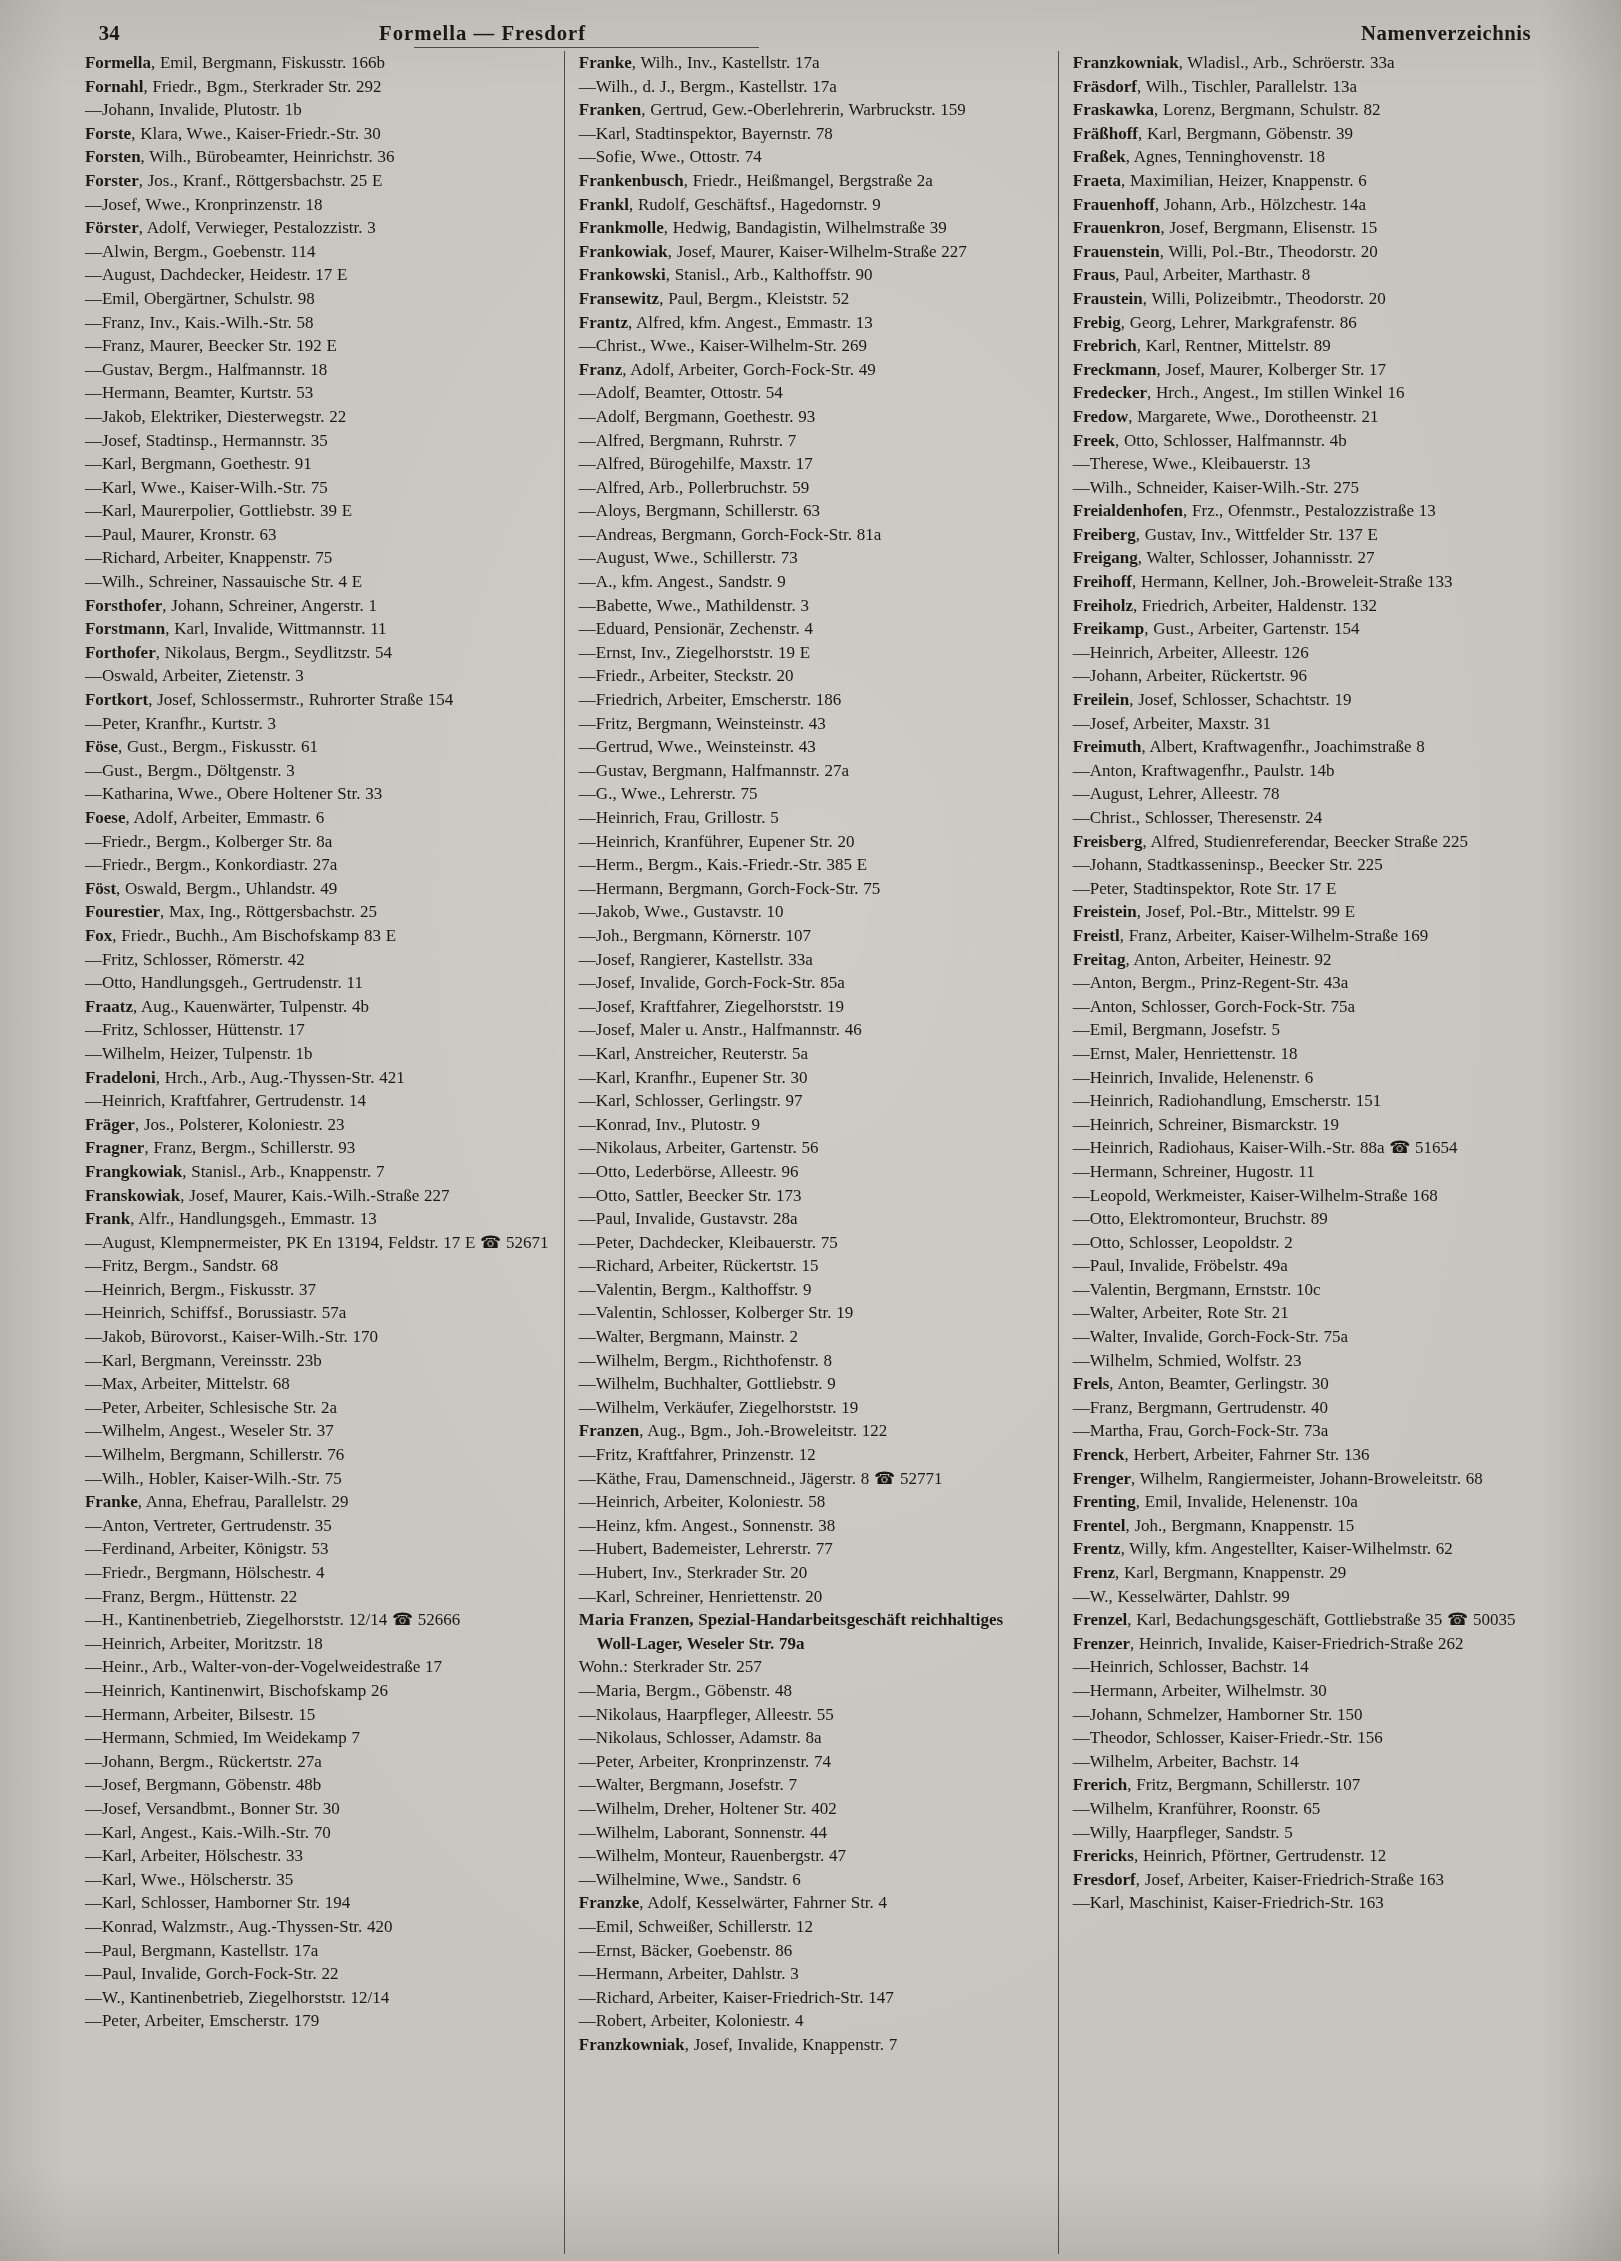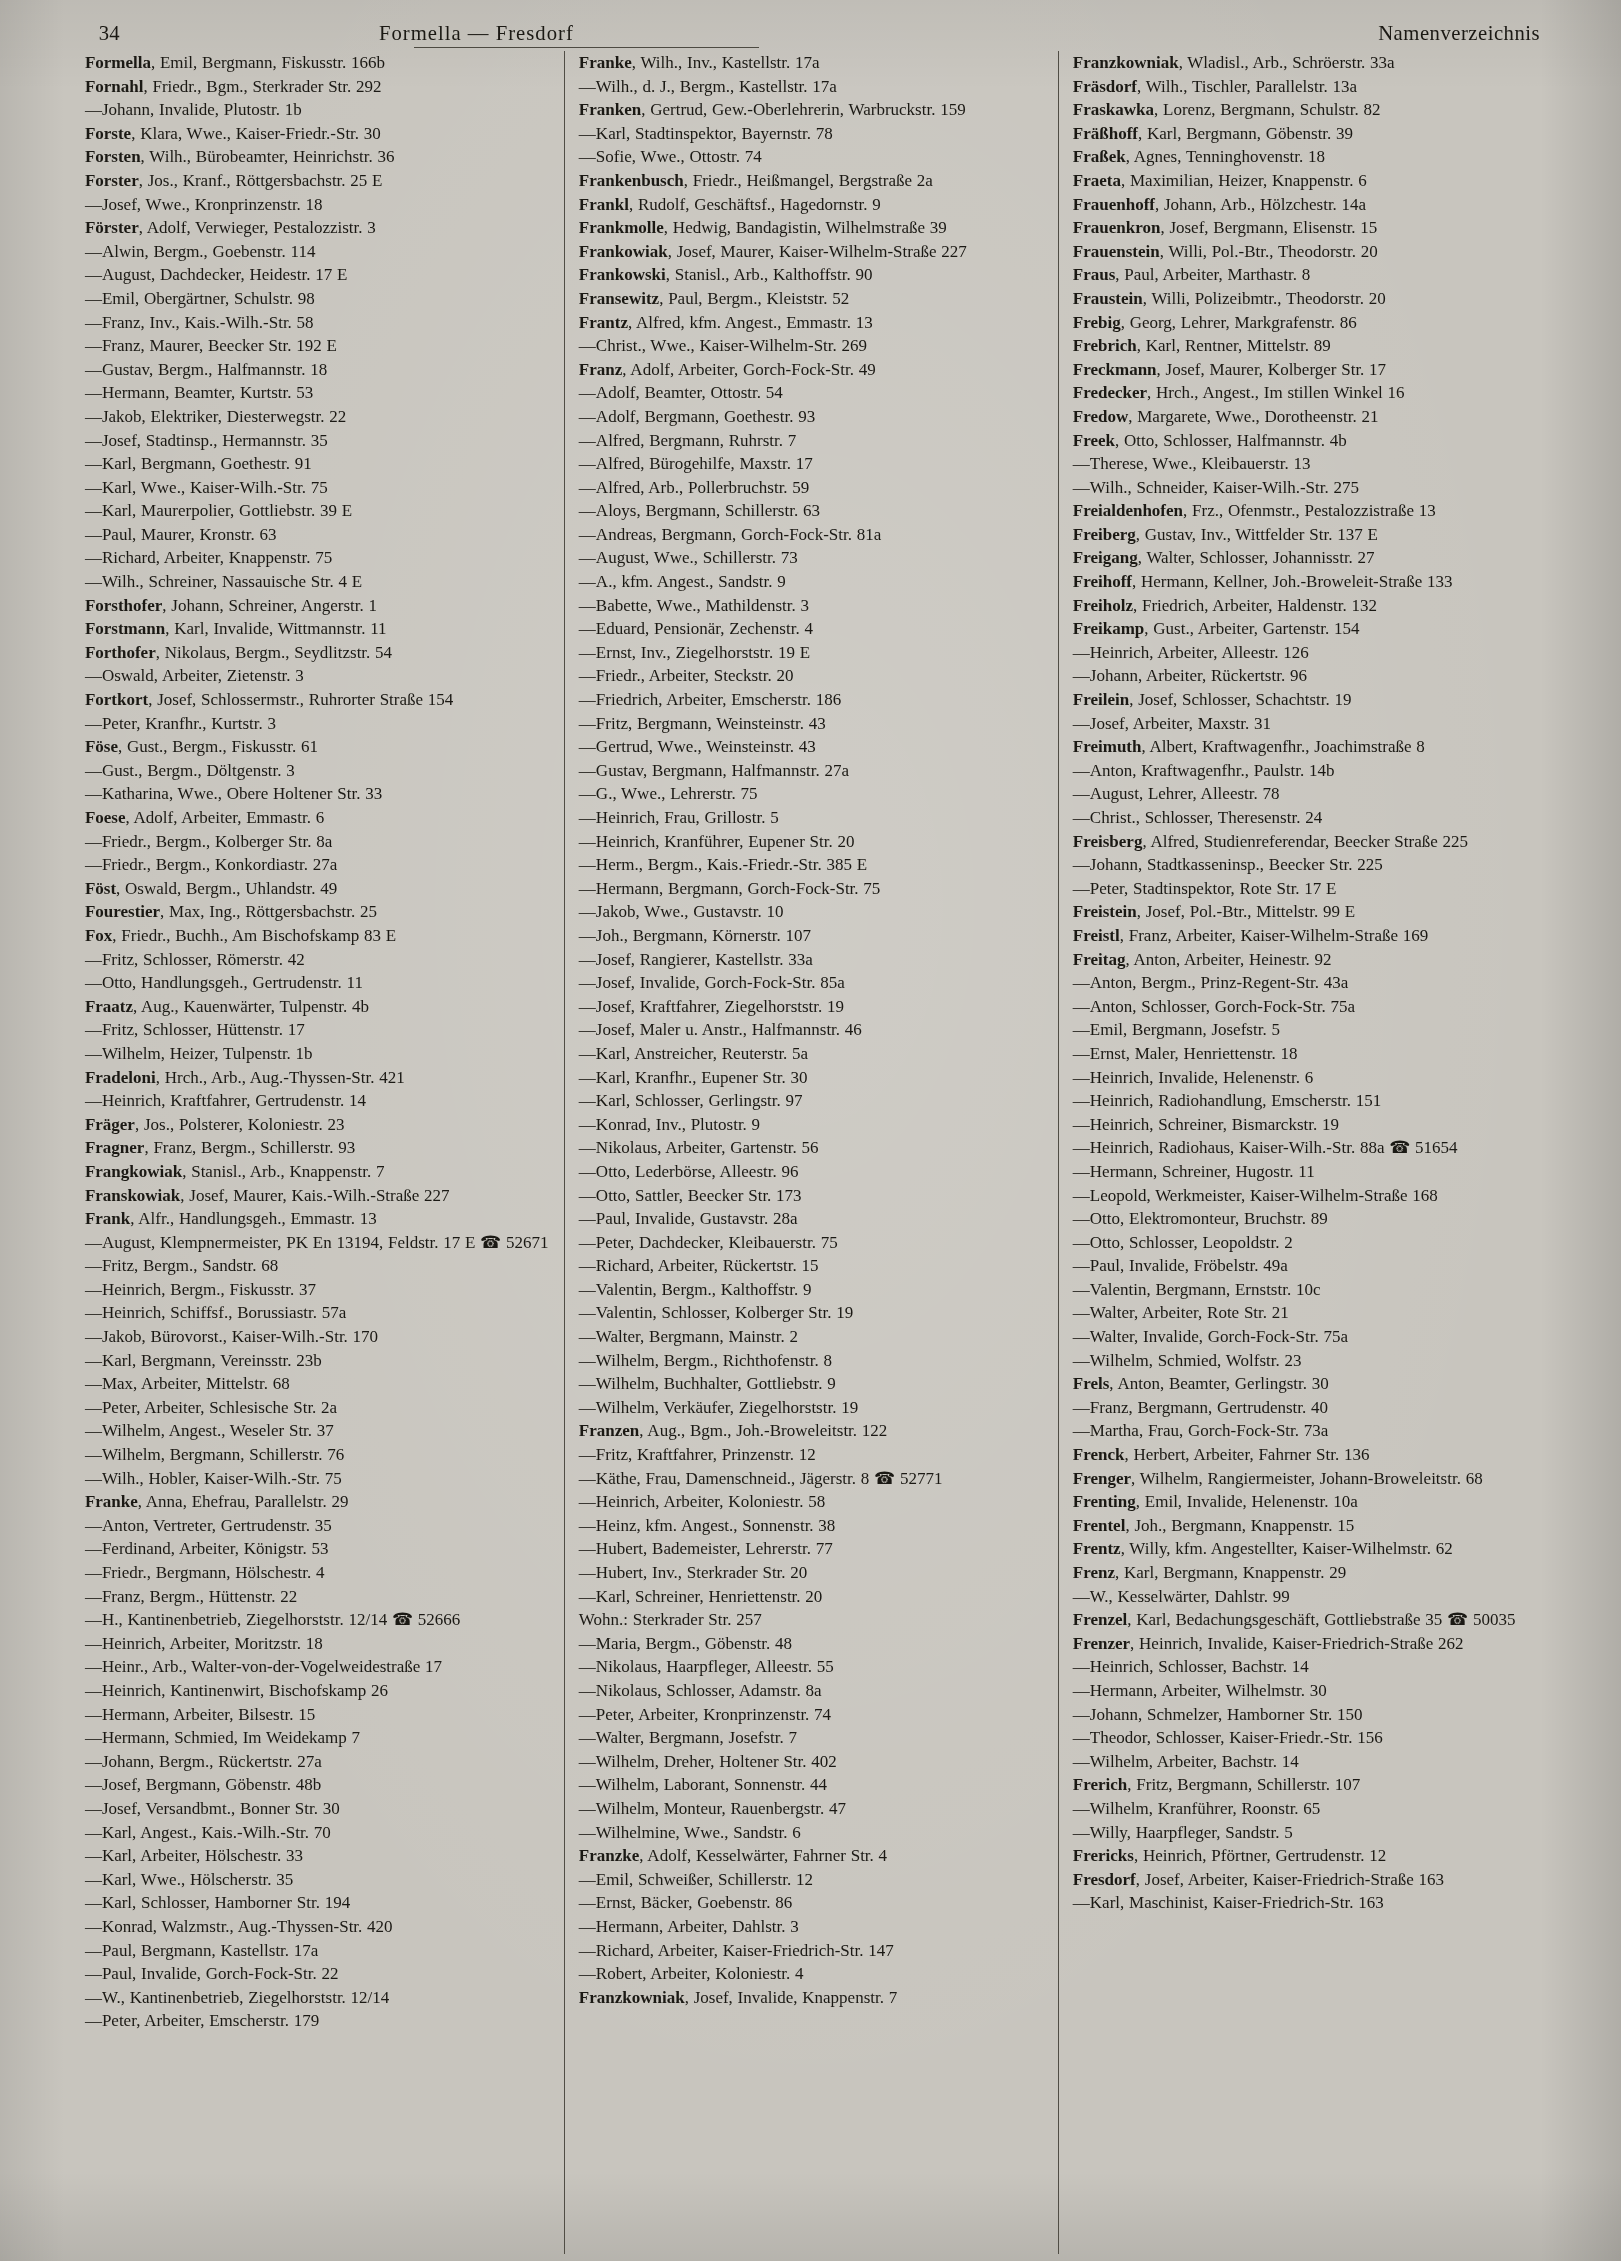--- a/index.html
+++ b/index.html
@@ -11,22 +11,22 @@
   .page {
     position:relative; width:1621px; height:2262px; overflow:hidden;
     color:#1b1914;
     background-color:#c8c5be;
     background-image:
       radial-gradient(ellipse at 50% 40%, rgba(255,255,255,0.12), rgba(0,0,0,0) 65%),
       linear-gradient(90deg, rgba(0,0,0,0.08) 0%, rgba(0,0,0,0) 4%, rgba(0,0,0,0) 95%, rgba(0,0,0,0.12) 100%),
       linear-gradient(0deg, rgba(0,0,0,0.09) 0%, rgba(0,0,0,0) 4%, rgba(0,0,0,0) 96%, rgba(0,0,0,0.05) 100%);
   }
   .header {
-    position:absolute; top:19.7px; left:83px; right:77px; height:29.6px;
-    font-weight:normal; font-size:20.7px;
+    position:absolute; top:19.7px; left:83px; right:86px; height:29.6px;
+    font-weight:bold; font-size:20.7px;
   }
   .pageno   { position:absolute; left:15.8px; top:2px; }
   .title    { position:absolute; left:296px; width:473px; top:2px; text-align:left; letter-spacing:1px; }
   .section  { position:absolute; right:3.9px; top:2px; letter-spacing:0.5px; }
   .title-rule {
     position:absolute; top:47px; left:414px; width:345px; height:1px;
     background:#4d4a42;
   }
   .columns {
     position:absolute; top:51px; left:79px; right:69px; bottom:7.9px;
@@ -204,20 +204,21 @@
         <p class="entry">—Wilhelm, Buchhalter, Gottliebstr. 9</p>
         <p class="entry">—Wilhelm, Verkäufer, Ziegelhorststr. 19</p>
         <p class="entry"><b>Franzen</b>, Aug., Bgm., Joh.-Broweleitstr. 122</p>
         <p class="entry">—Fritz, Kraftfahrer, Prinzenstr. 12</p>
         <p class="entry">—Käthe, Frau, Damenschneid., Jägerstr. 8 ☎ 52771</p>
         <p class="entry">—Heinrich, Arbeiter, Koloniestr. 58</p>
         <p class="entry">—Heinz, kfm. Angest., Sonnenstr. 38</p>
         <p class="entry">—Hubert, Bademeister, Lehrerstr. 77</p>
         <p class="entry">—Hubert, Inv., Sterkrader Str. 20</p>
         <p class="entry">—Karl, Schreiner, Henriettenstr. 20</p>
+        <p class="entry shop">Maria Franzen, Spezial-Handarbeitsgeschäft reichhaltiges Woll-Lager, Weseler Str. 79a</p>
         <p class="entry">Wohn.: Sterkrader Str. 257</p>
         <p class="entry">—Maria, Bergm., Göbenstr. 48</p>
         <p class="entry">—Nikolaus, Haarpfleger, Alleestr. 55</p>
         <p class="entry">—Nikolaus, Schlosser, Adamstr. 8a</p>
         <p class="entry">—Peter, Arbeiter, Kronprinzenstr. 74</p>
         <p class="entry">—Walter, Bergmann, Josefstr. 7</p>
         <p class="entry">—Wilhelm, Dreher, Holtener Str. 402</p>
         <p class="entry">—Wilhelm, Laborant, Sonnenstr. 44</p>
         <p class="entry">—Wilhelm, Monteur, Rauenbergstr. 47</p>
         <p class="entry">—Wilhelmine, Wwe., Sandstr. 6</p>

